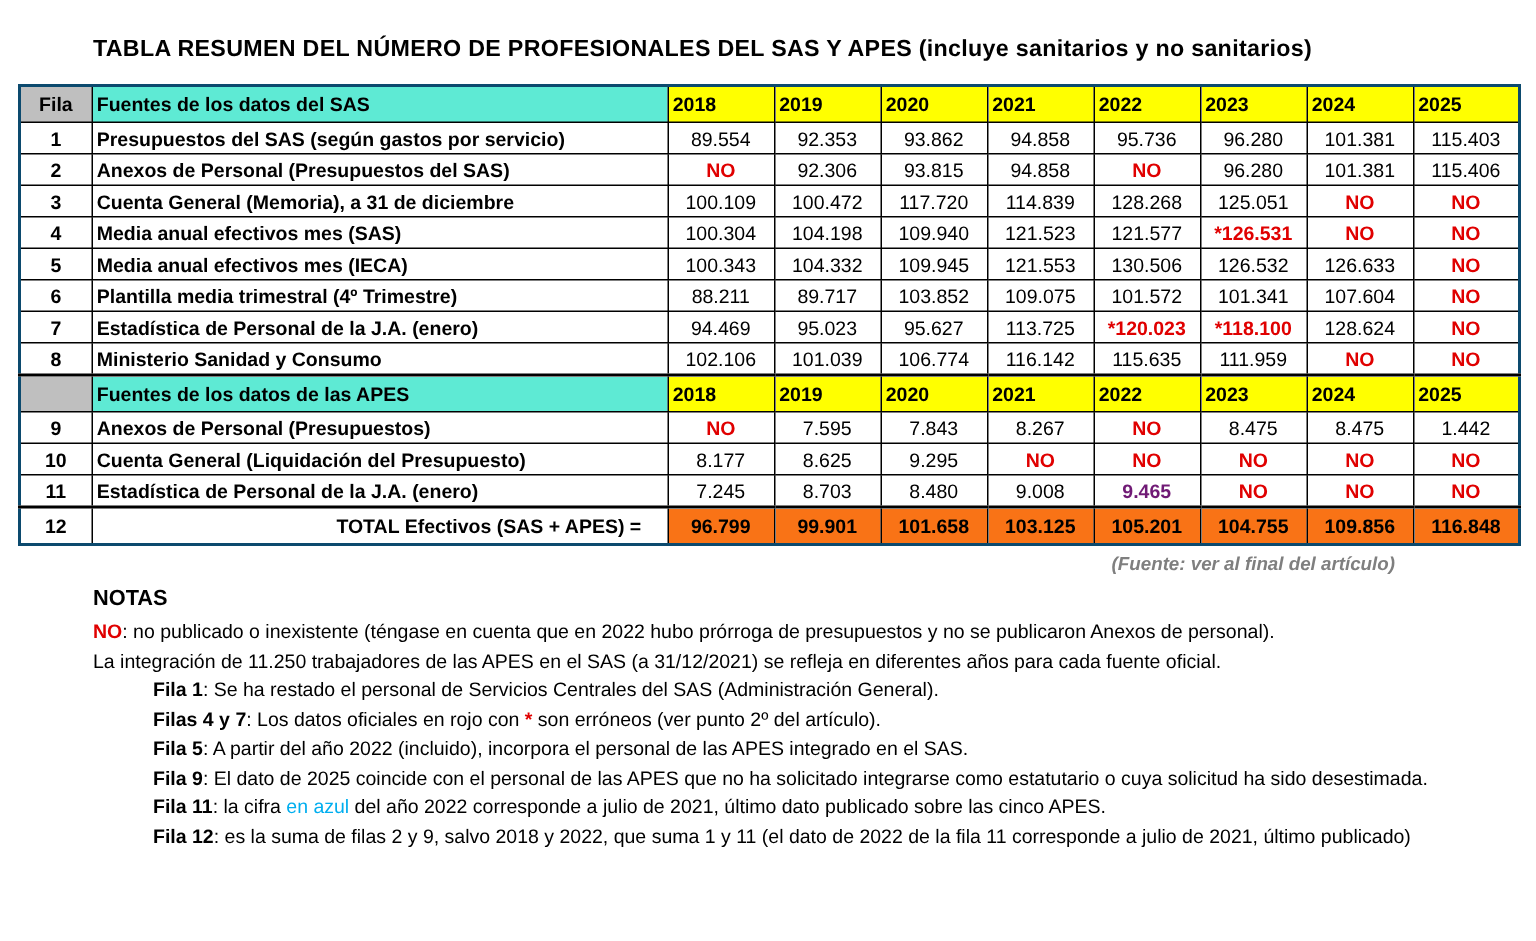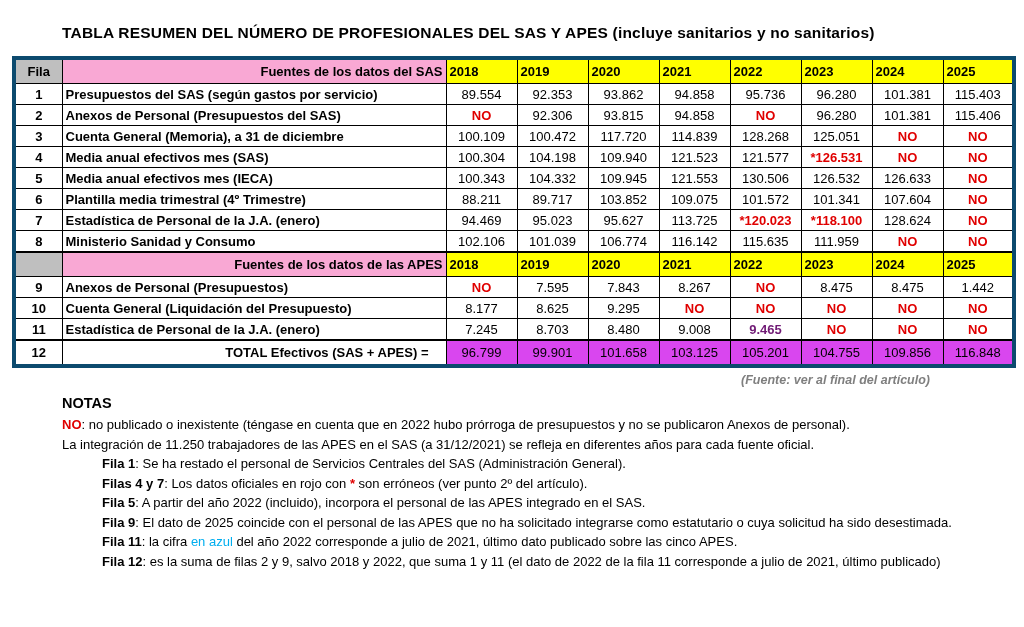--- a/index.html
+++ b/index.html
@@ -5,39 +5,39 @@
   html,body { margin:0; padding:0; background:#fff; }
   .page {
     position:relative; width:1024px; height:627px; background:#fff;
     font-family:"Liberation Sans", sans-serif; color:#000; overflow:hidden;
   }
   .page-title {
     margin:24px 0 14px 62px; font-size:15.5px; font-weight:bold; letter-spacing:0.2px;
   }
   table.summary {
     border-collapse:collapse; table-layout:fixed; width:1000px; margin-left:12px;
-    border:4px solid #0c4a6e;
+    border:2px solid #0c4a6e;
   }
   table.summary td {
     border:1px solid #000; font-size:13px; height:20px; padding:0 3px;
     overflow:hidden; white-space:nowrap; vertical-align:middle;
   }
   td.fila  { text-align:center; font-weight:bold; }
   td.label { text-align:left; font-weight:bold; padding-left:6px; }
   td.val   { text-align:center; font-weight:normal; }
   tr.hdr td { height:23px; font-weight:bold; }
   td.year    { background:#ffff00; color:#000000; text-align:left; font-weight:bold; }
   td.grayhdr { background:#bfbfbf; text-align:center; font-weight:bold; }
-  td.bluehdr { background:#f9a8d4; text-align:right; font-weight:bold; font-size:13.5px; }
+  td.bluehdr { background:#5eead4; text-align:left; font-weight:bold; font-size:13.5px; }
   tr.section td { border-top:2px solid #000; }
   td.val.red  { color:#e00000; font-weight:bold; }
   td.val.blue { color:#701a75; font-weight:bold; }
   tr.total td       { border-top:2px solid #000; height:23px; }
   tr.total td.label { text-align:right; padding-right:17px; }
-  tr.total td.val   { background:#d946ef; font-weight:normal; }
+  tr.total td.val   { background:#f97316; font-weight:bold; }
   .fuente {
     width:930px; text-align:right; margin-top:5px;
     font-size:12.5px; font-style:italic; font-weight:bold; color:#7f7f7f;
   }
   .notas { margin:8px 0 0 62px; }
   .notas-title { font-size:14.5px; font-weight:bold; margin-bottom:4px; }
   .note-line { font-size:13px; line-height:19.5px; }
   .seg-bold    { font-weight:bold;padding-left:40px; }
   .seg-redbold { color:#e00000; font-weight:bold; }
   .seg-blue    { color:#00aeef; }

